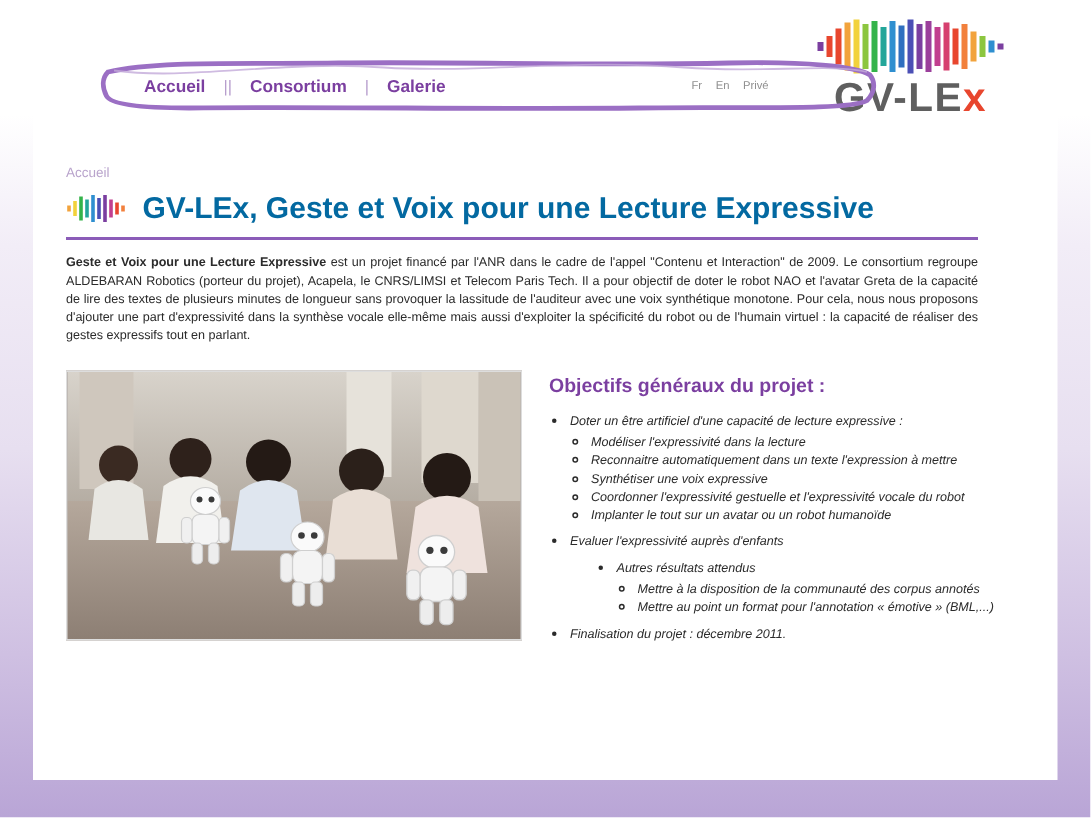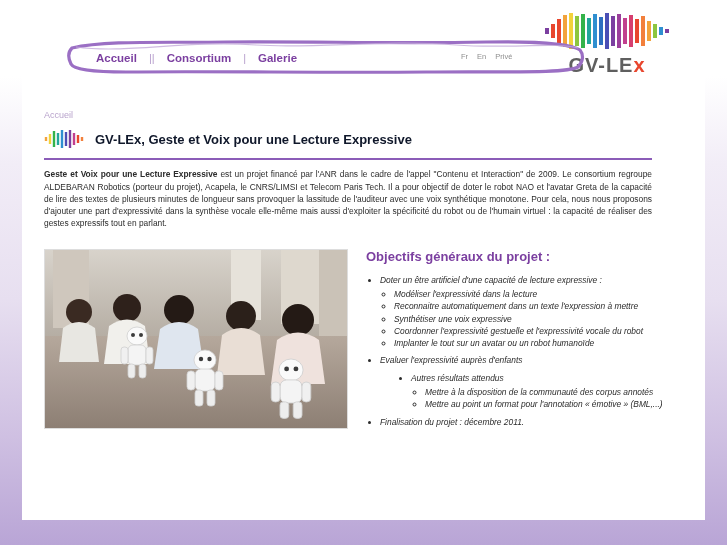--- a/index.html
+++ b/index.html
@@ -48,21 +48,21 @@
     height: 72px;
     text-align: center;
   }
   .logo-wave {
     width: 128px;
     height: 38px;
     margin: 0 auto;
     display: block;
   }
   .logo-text {
-    font-size: 20px;
+    font-size: 27px;
     font-weight: bold;
     color: #5f5f5f;
     letter-spacing: 1px;
     line-height: 30px;
     font-family: "Liberation Sans", sans-serif;
   }
   .logo-text .x {
     color: #e8462e;
   }
   
@@ -134,43 +134,42 @@
     align-items: center;
     gap: 9px;
     height: 26px;
   }
   .title-wave {
     width: 42px;
     height: 18px;
     display: block;
   }
   .page-title {
-    font-size: 13px;
+    font-size: 20px;
     font-weight: bold;
-    color: #0f172a;
+    color: #0369a1;
   }
   .title-rule {
     margin-top: 6px;
     width: 608px;
     height: 2px;
     background: #8b5cb8;
   }
   .intro {
     width: 608px;
     font-size: 8.4px;
     line-height: 12.2px;
     color: #2b2b2b;
     text-align: justify;
   }
   .intro b { font-weight: bold; }
   .body-cols {
     margin-top: 18px;
     display: flex;
     gap: 18px;
-    align-items: center;
   }
   .photo {
     width: 302px;
     height: 178px;
     border: 1px solid #ddd;
     flex: none;
     position: relative;
     overflow: hidden;
     background: #9a8e86;
   }

